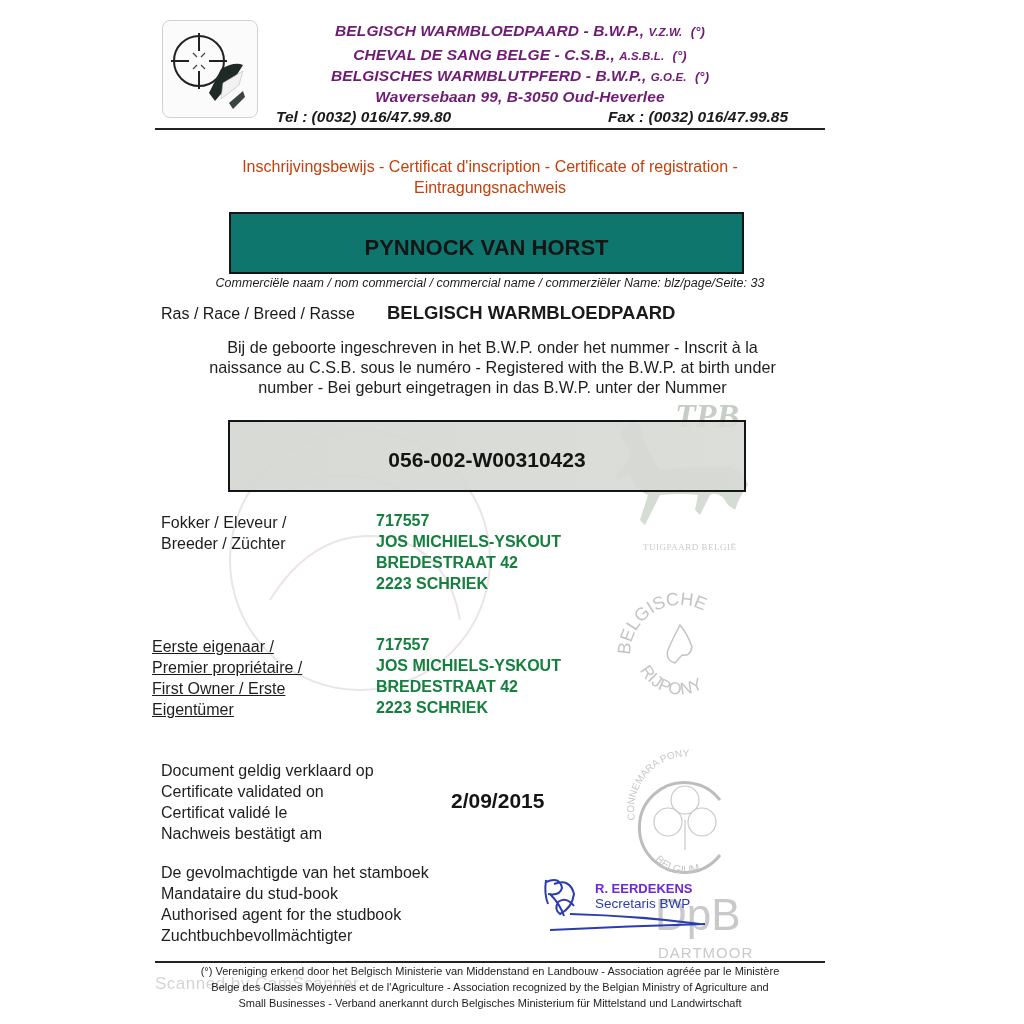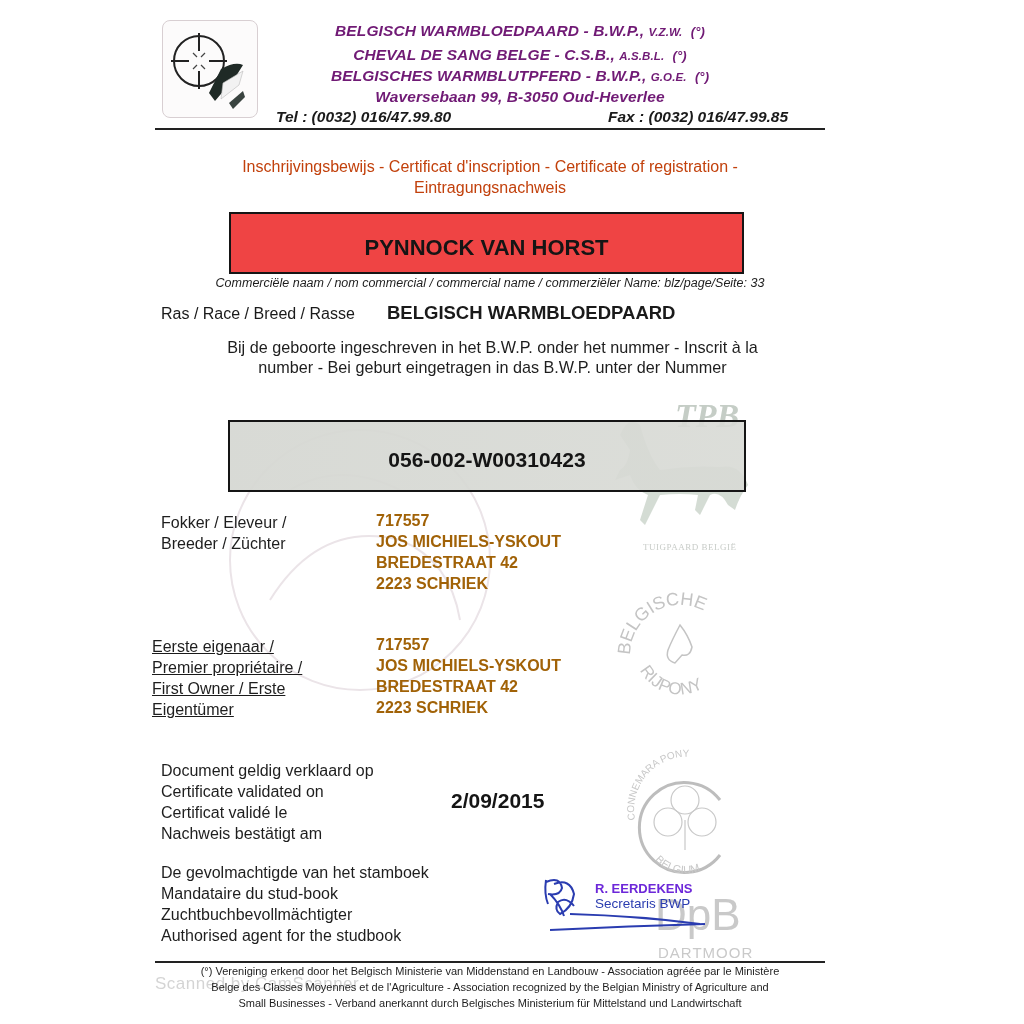--- a/index.html
+++ b/index.html
@@ -25,40 +25,40 @@
   .hdr3 { top:67px; left:220px; width:600px; }
   .hdr4 { top:88px; left:220px; width:600px; }
   .tel { top:108px; left:276px; font-weight:bold; font-style:italic; font-size:15.5px; white-space:nowrap; }
   .fax { top:108px; left:608px; font-weight:bold; font-style:italic; font-size:15.5px; white-space:nowrap; }
   .rule-top { left:155px; top:128px; width:670px; height:2px; background:#222; }
   .cert-title {
     left:160px; top:150px; width:660px; text-align:center; font-size:16px; line-height:21px; color:#c2410c;margin-top:6px;
   }
   .name-box {
     left:229px; top:212px; width:515px; height:62px;
-    background:#ef4444; border:2px solid #151515; box-sizing:border-box;
+    background:#0f766e; border:2px solid #151515; box-sizing:border-box;
     display:flex; align-items:center; justify-content:center;
     font-weight:bold; font-size:22px; color:#151515; padding-top:10px;
   }
   .comm {
     left:160px; top:276px; width:660px; text-align:center; font-style:italic; font-size:12.5px; color:#1e1e1e; white-space:nowrap;
   }
   .ras-lbl { left:161px; top:305px; font-size:16px; white-space:nowrap; }
   .ras-val { left:387px; top:302px; font-size:18.5px; font-weight:bold; white-space:nowrap; }
   .reg-text {
     left:160px; top:337px; width:665px; text-align:center; font-size:16.2px; line-height:20px; color:#1e1e1e;
   }
   .num-box {
     left:228px; top:420px; width:518px; height:72px;
     background:#d8d9d5; border:2px solid #151515; box-sizing:border-box;
     display:flex; align-items:center; justify-content:center;
     font-weight:bold; font-size:21px; color:#151515; padding-top:8px;
   }
   .lbl { font-size:16px; line-height:21px; color:#1e1e1e; white-space:nowrap; }
-  .val { font-size:16px; line-height:21px; font-weight:bold; color:#a16207; white-space:nowrap; }
+  .val { font-size:16px; line-height:21px; font-weight:bold; color:#15803d; white-space:nowrap; }
   .date { left:451px; top:789px; font-size:21px; font-weight:bold; color:#151515; }
   .sig-name { left:595px; top:881px; font-size:13px; font-weight:bold; color:#6d28d9; white-space:nowrap; }
   .sig-role { left:595px; top:896px; font-size:13.5px; color:#2a3cb0; white-space:nowrap; }
   .rule-bot { left:155px; top:961px; width:670px; height:2px; background:#222; }
   .footer {
     left:150px; top:963px; width:680px; text-align:center; font-size:11px; line-height:16px; color:#1e1e1e;
   }
   .wm-text { font-family:"Liberation Serif", serif; color:#c8ccc8; }
   .camscanner {
     left:155px; top:974px; font-size:17px; color:#b8b8b8; letter-spacing:0.5px; white-space:nowrap; opacity:0.6;
@@ -151,20 +151,21 @@
 <div class="abs name-box">
   <span>PYNNOCK VAN HORST</span>
 </div>
 <div class="abs comm">Commerciële naam / nom commercial / commercial name / commerziëler Name: blz/page/Seite: 33</div>
 
 <div class="abs ras-lbl">Ras / Race / Breed / Rasse</div>
 <div class="abs ras-val">BELGISCH WARMBLOEDPAARD</div>
 
 <div class="abs reg-text">
   <div>Bij de geboorte ingeschreven in het B.W.P. onder het nummer - Inscrit à la</div>
+  <div>naissance au C.S.B. sous le numéro - Registered with the B.W.P. at birth under</div>
   <div>number - Bei geburt eingetragen in das B.W.P. unter der Nummer</div>
 </div>
 
 <div class="abs num-box" style="background:linear-gradient(90deg, rgba(214,216,211,0.95), rgba(216,218,213,0.9));">
   <span>056-002-W00310423</span>
 </div>
 
 <div class="abs" style="left:161px;top:512px;">
   <div class="lbl">Fokker / Eleveur /</div>
   <div class="lbl">Breeder / Züchter</div>
@@ -193,22 +194,22 @@
   <div class="lbl">Document geldig verklaard op</div>
   <div class="lbl">Certificate validated on</div>
   <div class="lbl">Certificat validé le</div>
   <div class="lbl">Nachweis bestätigt am</div>
 </div>
 <div class="abs date">2/09/2015</div>
 
 <div class="abs" style="left:161px;top:862px;">
   <div class="lbl">De gevolmachtigde van het stamboek</div>
   <div class="lbl">Mandataire du stud-book</div>
+  <div class="lbl">Authorised agent for the studbook</div>
   <div class="lbl">Zuchtbuchbevollmächtigter</div>
-  <div class="lbl">Authorised agent for the studbook</div>
 </div>
 
 <svg class="abs" style="left:540px;top:874px;" width="190" height="62" viewBox="0 0 190 62">
   <path d="M6 6 Q4 20 8 30 M6 8 Q20 2 22 14 Q20 22 8 20 M10 20 Q20 30 24 42 M14 10 Q30 4 34 20 Q32 34 20 40 Q14 36 18 28 Q26 22 34 32" fill="none" stroke="#2a3cb0" stroke-width="2"></path>
   <path d="M30 40 Q100 42 160 50" fill="none" stroke="#2a3cb0" stroke-width="2"></path>
   <path d="M10 56 Q90 52 165 50" fill="none" stroke="#2a3cb0" stroke-width="2"></path>
 </svg>
 <div class="abs sig-name">R. EERDEKENS</div>
 <div class="abs sig-role">Secretaris BWP</div>
 

